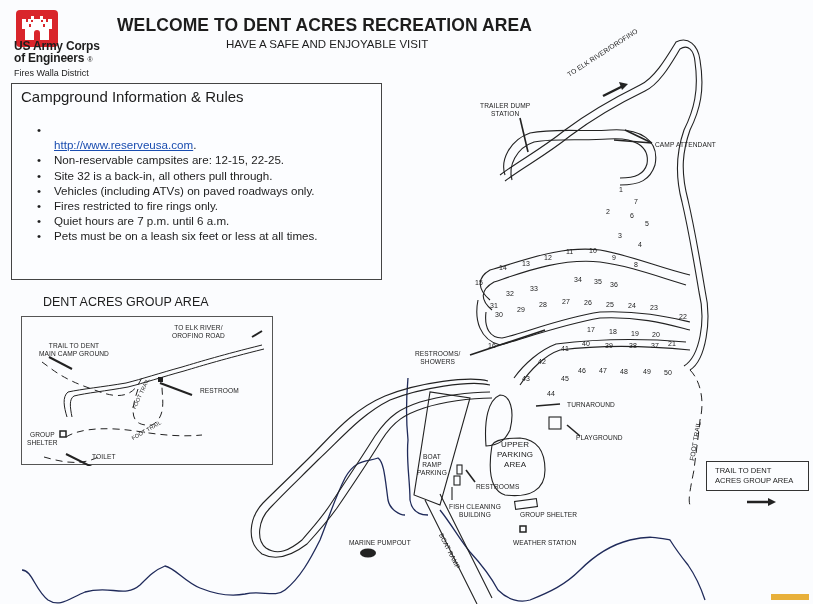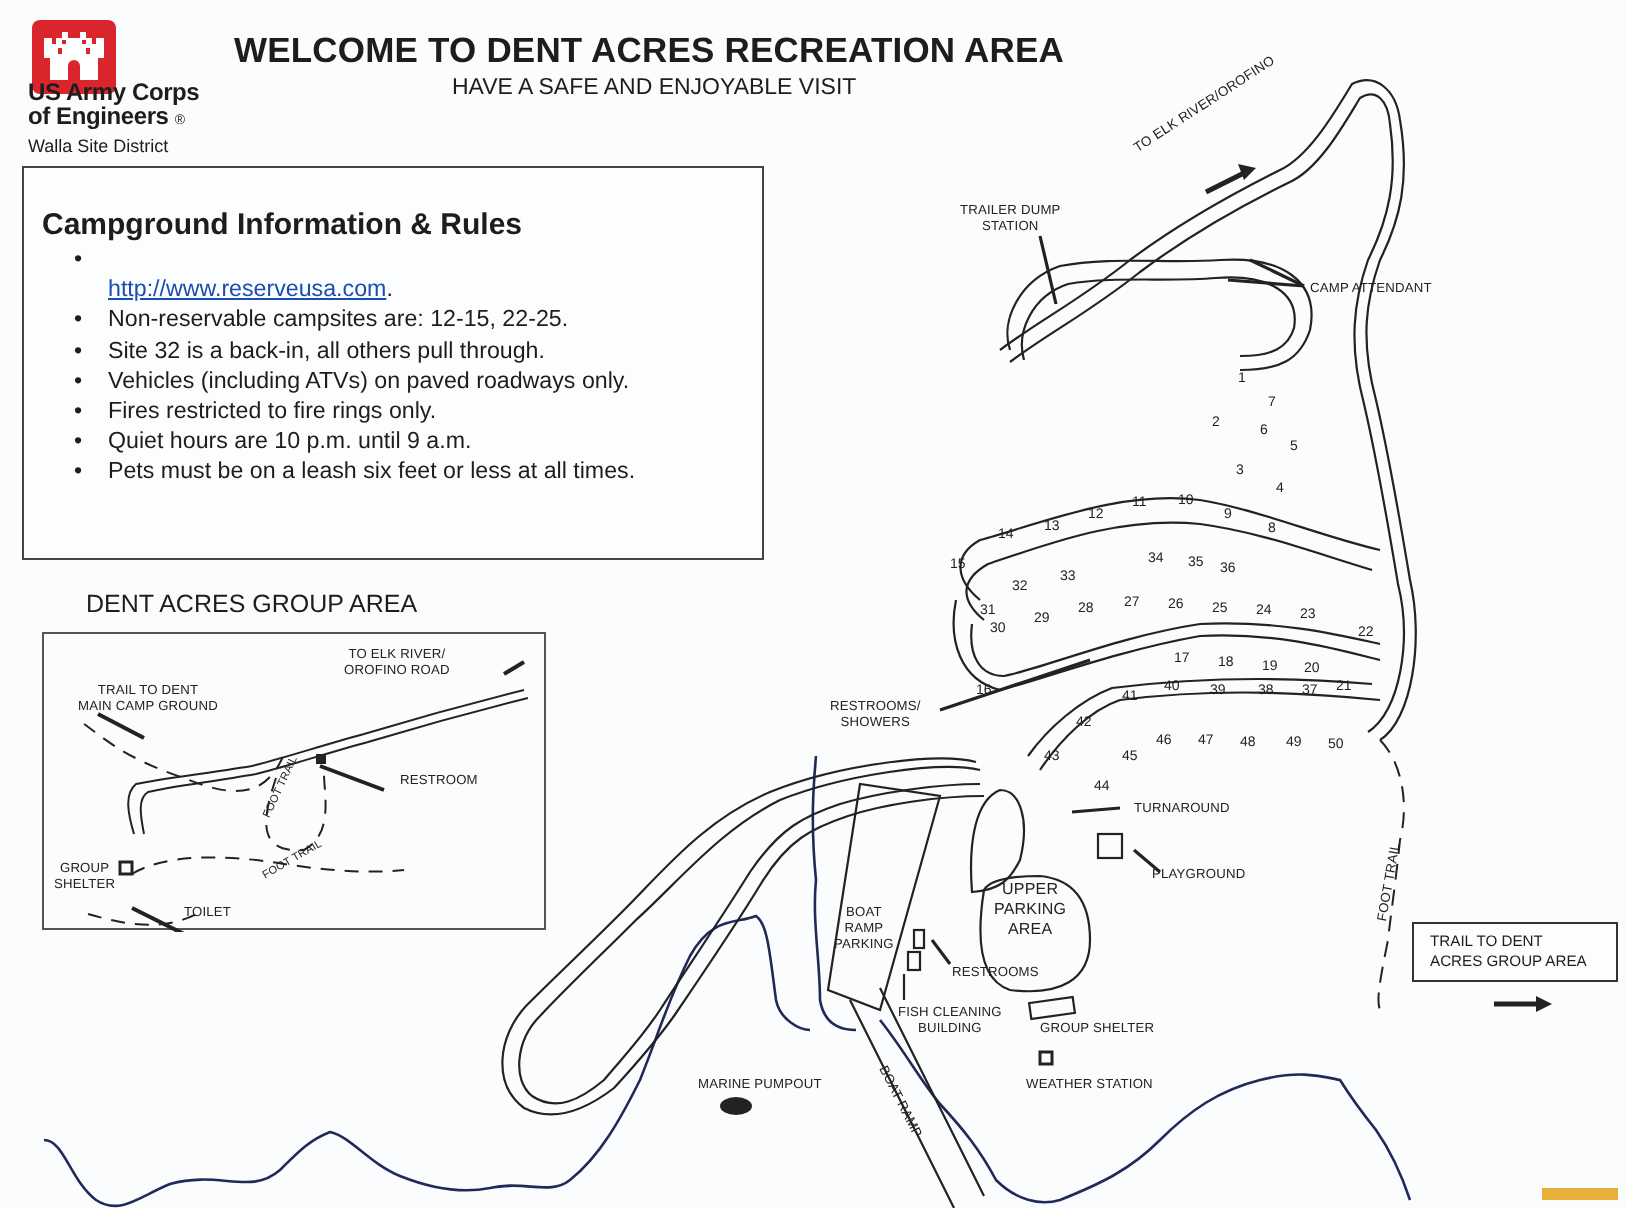--- a/index.html
+++ b/index.html
@@ -5,21 +5,21 @@
   html,body{margin:0;padding:0;background:#fbfcfe;}
   body{width:813px;height:604px;position:relative;overflow:hidden;font-family:"Liberation Sans",sans-serif;color:#1d1d1d;}
   .abs{position:absolute;}
   #logo{left:16px;top:10px;width:42px;height:37px;background:#d9252b;border-radius:4px;}
   #logo svg{position:absolute;left:5px;top:5px;}
   .org1{left:14px;top:40px;font-weight:bold;font-size:12px;line-height:12px;letter-spacing:-0.2px;}
   .org2{left:14px;top:68px;font-size:9px;}
   #title{left:117px;top:15px;font-weight:bold;font-size:17.5px;letter-spacing:0.1px;}
   #subtitle{left:226px;top:38px;font-size:11.5px;}
   #rules{left:11px;top:83px;width:371px;height:197px;border:1px solid #444;background:#fcfdff;box-sizing:border-box;}
-  #rules h2{margin:0;position:absolute;left:9px;top:20px;font-size:15px;font-weight:bold;}
+  #rules h2{margin:0;position:absolute;left:9px;top:4px;font-size:15px;font-weight:normal;}
   #rules ul{position:absolute;left:25px;top:38px;margin:0;padding:0;list-style:none;font-size:11.6px;line-height:15.2px;}
   #rules li{position:relative;padding-left:17px;}
   #rules li::before{content:"•";position:absolute;left:0;top:0;}
   #rules a{color:#1a4db0;text-decoration:underline;margin-top:44px;}
   #ga-title{left:43px;top:295px;font-size:12.5px;}
   #ga-box{left:21px;top:316px;width:252px;height:149px;border:1px solid #555;box-sizing:border-box;}
   .lbl{position:absolute;font-size:6.6px;line-height:8px;letter-spacing:0.1px;color:#222;white-space:nowrap;}
   .lbl.c{text-align:center;}
   .num{position:absolute;font-size:7px;color:#222;}
   #trailbox{left:706px;top:461px;width:103px;height:30px;border:1px solid #333;box-sizing:border-box;background:#fcfdff;font-size:7.6px;line-height:10px;padding:4px 0 0 8px;}
@@ -35,33 +35,33 @@
     <rect x="10" y="1" width="3" height="4" fill="#fff"></rect>
       <rect x="19" y="1" width="3" height="4" fill="#fff"></rect>
     <rect x="8" y="9" width="2" height="3" fill="#d9252b"></rect>
       <rect x="22" y="9" width="2" height="3" fill="#d9252b"></rect>
   </svg>
 </div>
 <div class="abs org1">
   <div>US Army Corps</div>
   <div><span>of Engineers</span> <span style="font-size:7px;font-weight:normal">®</span></div>
 </div>
-<div class="abs org2">Walla Site District</div>
+<div class="abs org2">Fires Walla District</div>
 <div id="title" class="abs">WELCOME TO DENT ACRES RECREATION AREA</div>
 <div id="subtitle" class="abs">HAVE A SAFE AND ENJOYABLE VISIT</div>
 
 <div id="rules" class="abs">
   <h2>Campground Information &amp; Rules</h2>
   <ul>
     <li><br><a>http://www.reserveusa.com</a><span>.</span></li>
     <li>Non-reservable campsites are: 12-15, 22-25.</li>
     <li>Site 32 is a back-in, all others pull through.</li>
     <li>Vehicles (including ATVs) on paved roadways only.</li>
     <li>Fires restricted to fire rings only.</li>
-    <li>Quiet hours are 10 p.m. until 9 a.m.</li>
+    <li>Quiet hours are 7 p.m. until 6 a.m.</li>
     <li>Pets must be on a leash six feet or less at all times.</li>
   </ul>
 </div>
 
 <svg class="map" width="813" height="604" viewBox="0 0 813 604">
   <g fill="none" stroke="#1f2a5a" stroke-width="1.3">
     <path d="M22 570 C32 570 35 590 48 600 C60 608 70 598 85 592 C110 585 125 598 140 585 C150 575 155 570 165 566 C175 568 185 582 200 588 C215 594 230 597 245 594 C262 590 275 598 285 590 C300 578 310 560 320 540 C330 515 334 500 345 478 C356 458 368 462 378 458 C384 462 385 478 388 500 C390 510 400 515 405 515"></path>
     <path d="M440 510 C452 525 460 540 470 552 C482 565 490 575 498 590 C508 600 520 603 530 600 C550 592 565 585 580 570 C595 555 610 545 630 540 C650 535 660 538 670 540 C675 548 680 555 688 565 C695 575 700 585 705 600"></path>
     <path d="M408 378 C407 390 405 410 408 440 C406 460 410 480 410 500 C412 512 420 515 428 515"></path>
   </g>

